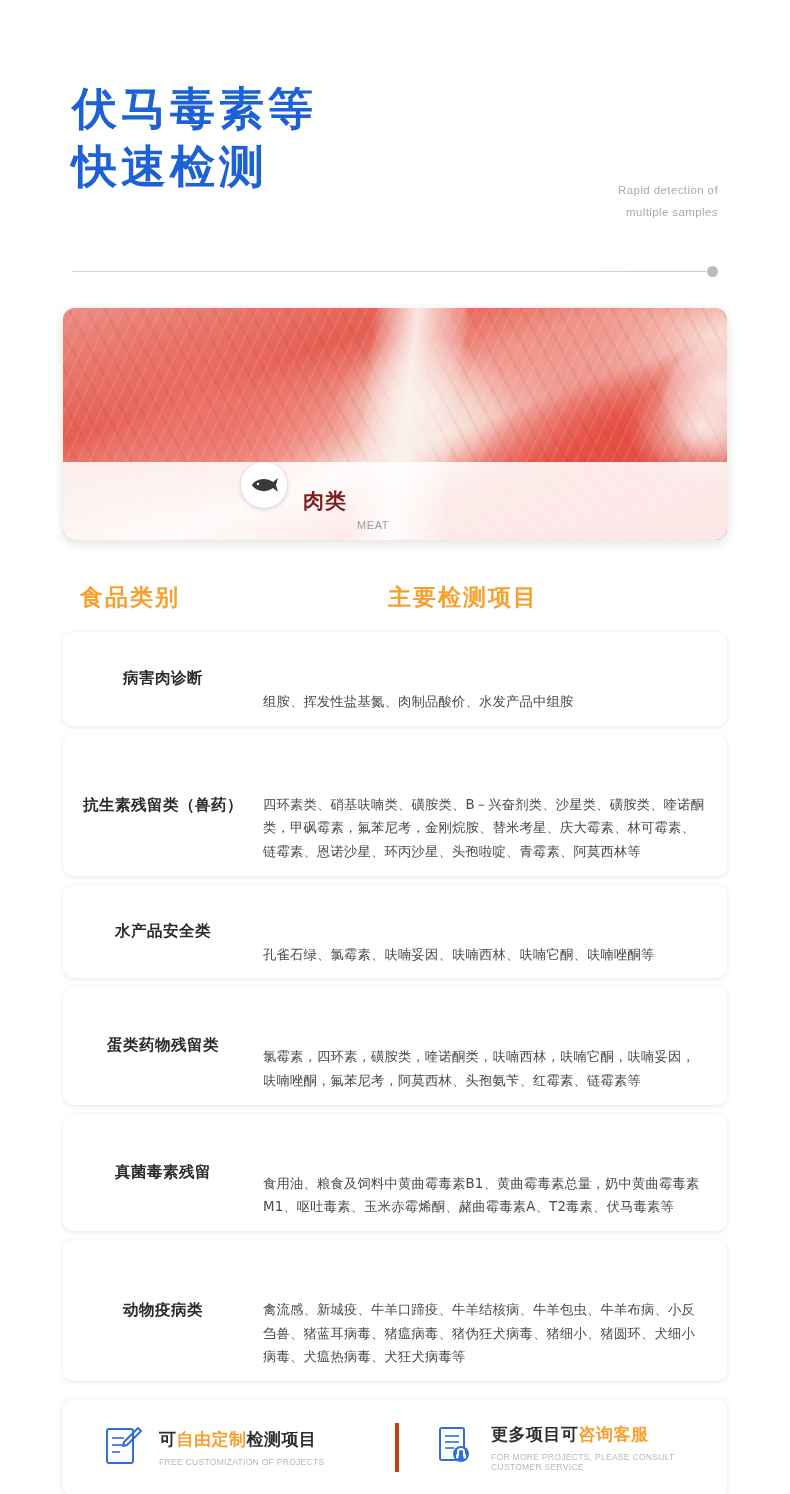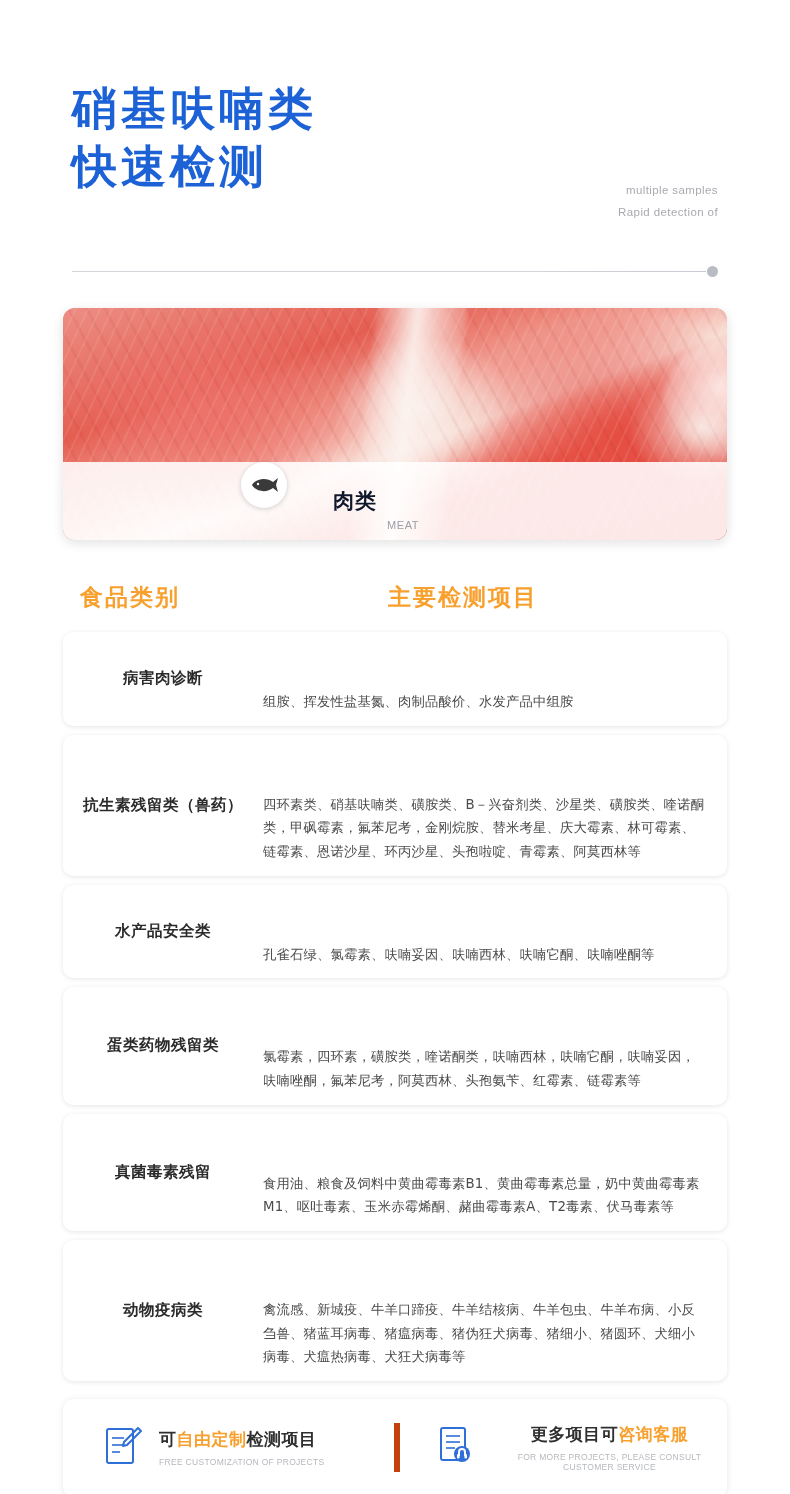--- a/index.html
+++ b/index.html
@@ -130,24 +130,24 @@
     border-radius: 50%;
     background: #ffffff;
     box-shadow: 0 1px 5px rgba(0,0,0,0.18);
     display: flex;
     align-items: center;
     justify-content: center;
     z-index: 3;
   }
   .hero-badge svg { display: block; }
   .hero-label {
-    margin-left: 92px;
+    margin-left: 62px;
     font-size: 21px;
     font-weight: bold;
-    color: #0f172a;
+    color: #7f1d1d;
     letter-spacing: 1px;
     font-family: "DejaVu Sans", "Liberation Sans", sans-serif;
   }
   .hero-label-en {
     margin-left: 10px;
     font-size: 11px;
     color: #9b9da4;
     letter-spacing: 0.6px;
     margin-top: 47px;
   }
@@ -215,21 +215,21 @@
     box-shadow: 0 1px 6px rgba(0,0,0,0.10);
     display: flex;
     align-items: center;
   }
   .footer-half {
     flex: 1;
     display: flex;
     align-items: center;
     padding-left: 42px;
   }
-  .footer-half + .footer-half { border-left: 6px solid #c2410c; padding-left: 38px; text-align: center; }
+  .footer-half + .footer-half { border-left: 4px solid #c2410c; padding-left: 38px; }
   .footer-icon { margin-right: 16px; flex: 0 0 auto; }
   .footer-text-main {
     font-size: 17px;
     font-weight: bold;
     color: #2f2f2f;
     letter-spacing: 0.5px;
     font-family: "DejaVu Sans", "Liberation Sans", sans-serif;
   }
   .footer-text-main .hl { color: #f8a02e; }
   .footer-text-en {
@@ -239,26 +239,26 @@
     letter-spacing: 0.3px;
   }
 </style>
 </head>
 <body>
 
 <div class="page">
 
   <div class="header">
     <div class="headline">
-      <span>硝基呋喃类</span>
+      <span>伏马毒素等</span>
       <span class="line2">快速检测</span>
     </div>
     <div class="subtitle-en">
+      <div>Rapid detection of</div>
       <div>multiple samples</div>
-      <div>Rapid detection of</div>
     </div>
     <div class="divider-wrap">
       <div class="divider-line"></div>
       <div class="divider-dot"></div>
     </div>
   </div>
 
   <div class="hero">
     <div class="meat-bg"></div>
     <div class="meat-streaks"></div>

